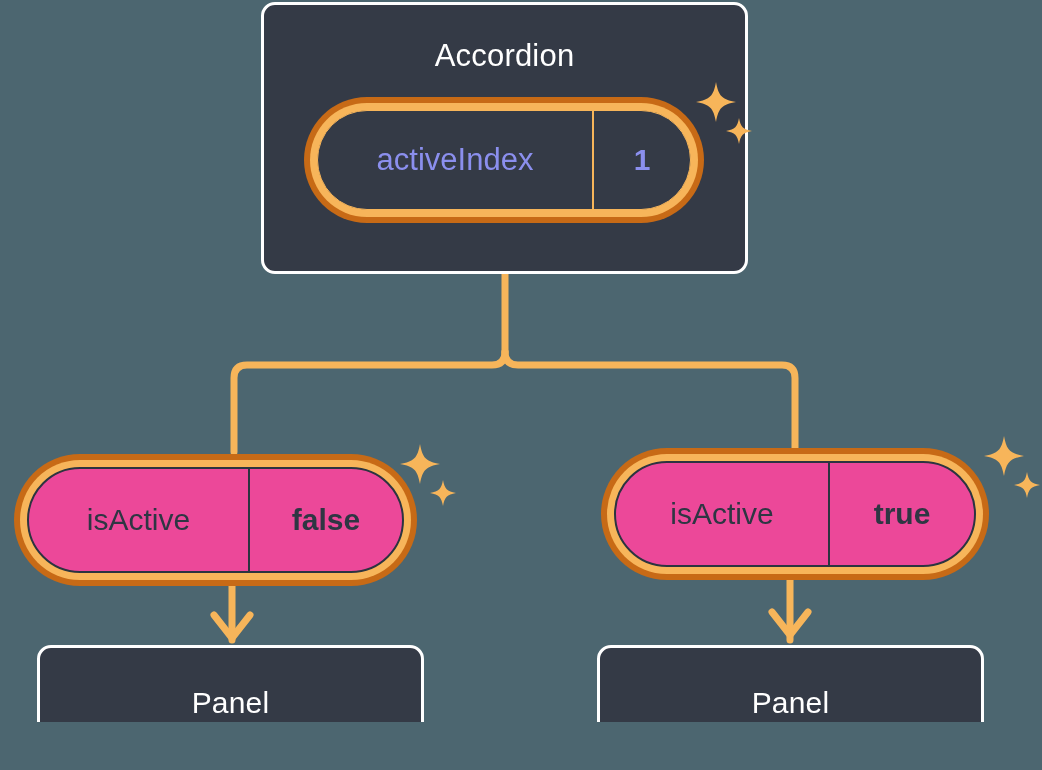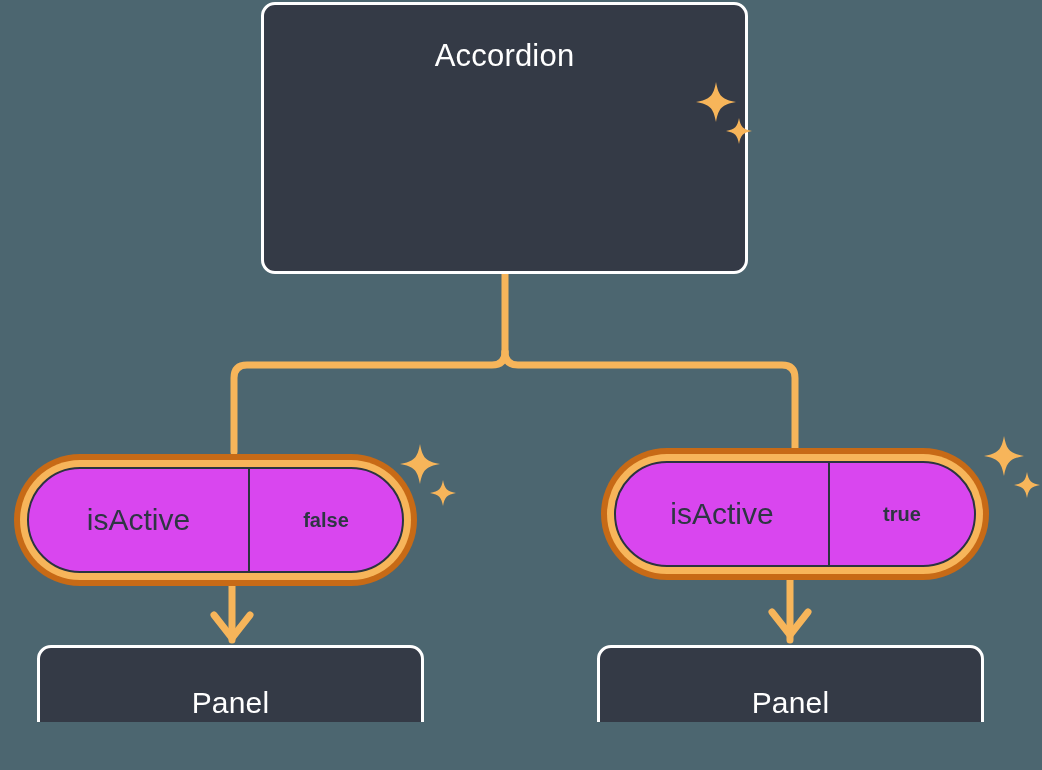--- a/index.html
+++ b/index.html
@@ -102,31 +102,31 @@
     font-weight: 400;
   }
   .pill-dark .cell-val {
     color: #8b8fee;
     font-size: 30px;
     border-left: 2px solid #f7b55a;
   }
 
   
   .pill-purple .body {
-    background: #d946ef;
+    background: #ec4899;
     border: 2px solid #2c3440;
   }
   .pill-purple .cell-key {
     color: #2e3643;
     font-size: 30px;
     font-weight: 400;
   }
   .pill-purple .cell-val {
     color: #2e3643;
-    font-size: 20px;
+    font-size: 30px;
     border-left: 2px solid #2c3440;
   }
 
   
   #pill-active-index { left: 304px; top: 97px; width: 400px; height: 126px; }
   #pill-active-index .cell-key { width: 274px; }
 
   #pill-is-active-left { left: 14px; top: 454px; width: 403px; height: 132px; }
   #pill-is-active-left .cell-key { width: 219px; }
 
@@ -165,20 +165,28 @@
     <g fill="none" stroke="#f7b55a" stroke-width="7" stroke-linecap="round" stroke-linejoin="round">
       <polyline points="214,615 232,638 250,615"></polyline>
       <polyline points="772,612 790,635 808,612"></polyline>
     </g>
   </svg>
 
   <div class="comp-card" id="card-accordion">
     <div class="comp-title">Accordion</div>
   </div>
 
+  <div class="state-pill pill-dark" id="pill-active-index">
+    <div class="ring">
+      <div class="body">
+        <div class="cell cell-key">activeIndex</div>
+        <div class="cell cell-val">1</div>
+      </div>
+    </div>
+  </div>
 
   <div class="sparkle-group" id="sparkle-accordion">
     <svg width="64" height="76" viewBox="0 0 64 76">
       <path fill="#f7b55a" d="M24 0 C26.5 14 30 17.5 44 20 C30 22.5 26.5 26 24 40 C21.5 26 18 22.5 4 20 C18 17.5 21.5 14 24 0 Z"></path>
       <path fill="#f7b55a" d="M47 36 C48.6 45 50.9 47.3 60 49 C50.9 50.7 48.6 53 47 62 C45.4 53 43.1 50.7 34 49 C43.1 47.3 45.4 45 47 36 Z"></path>
     </svg>
   </div>
 
   <div class="state-pill pill-purple" id="pill-is-active-left">
     <div class="ring">

